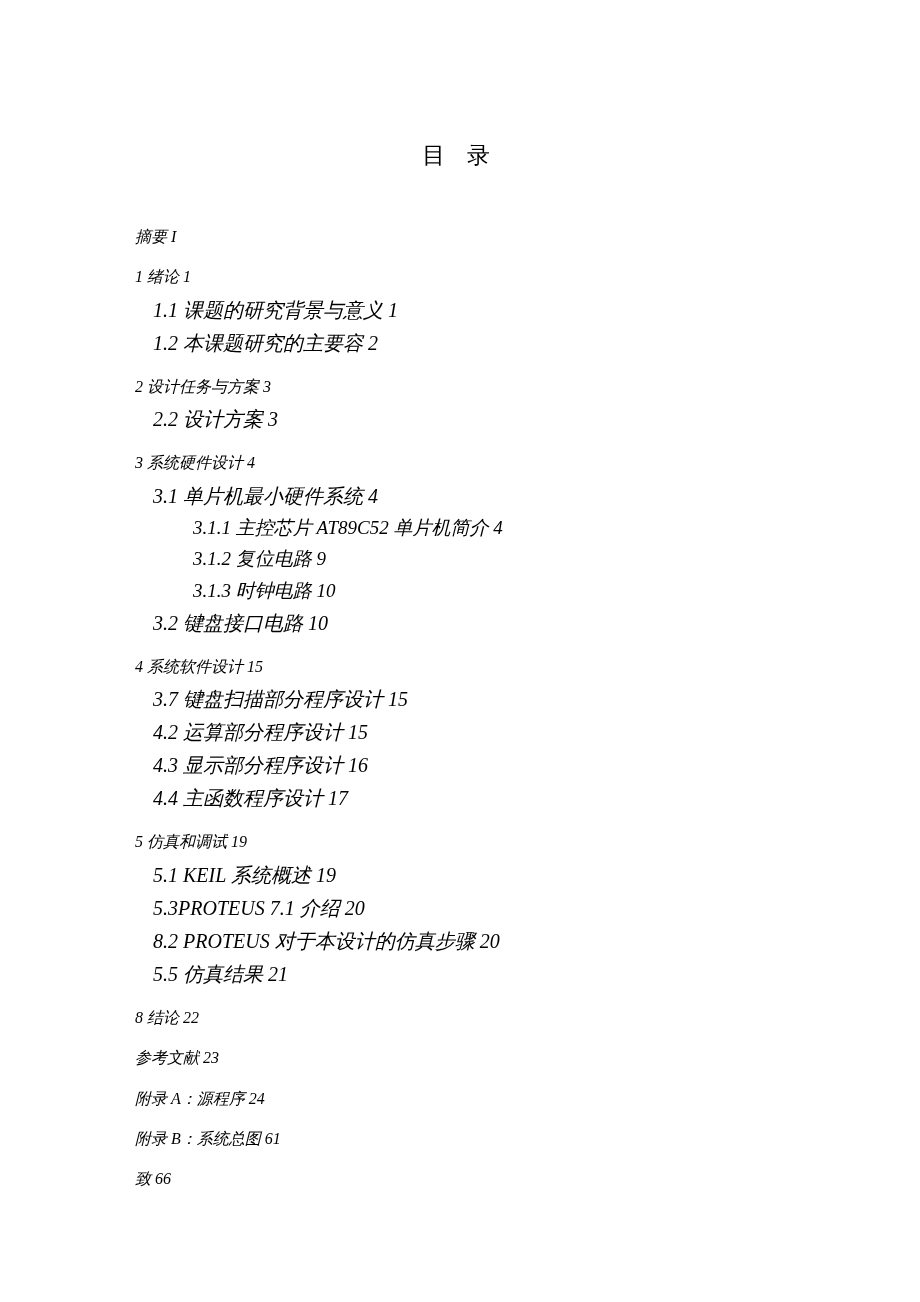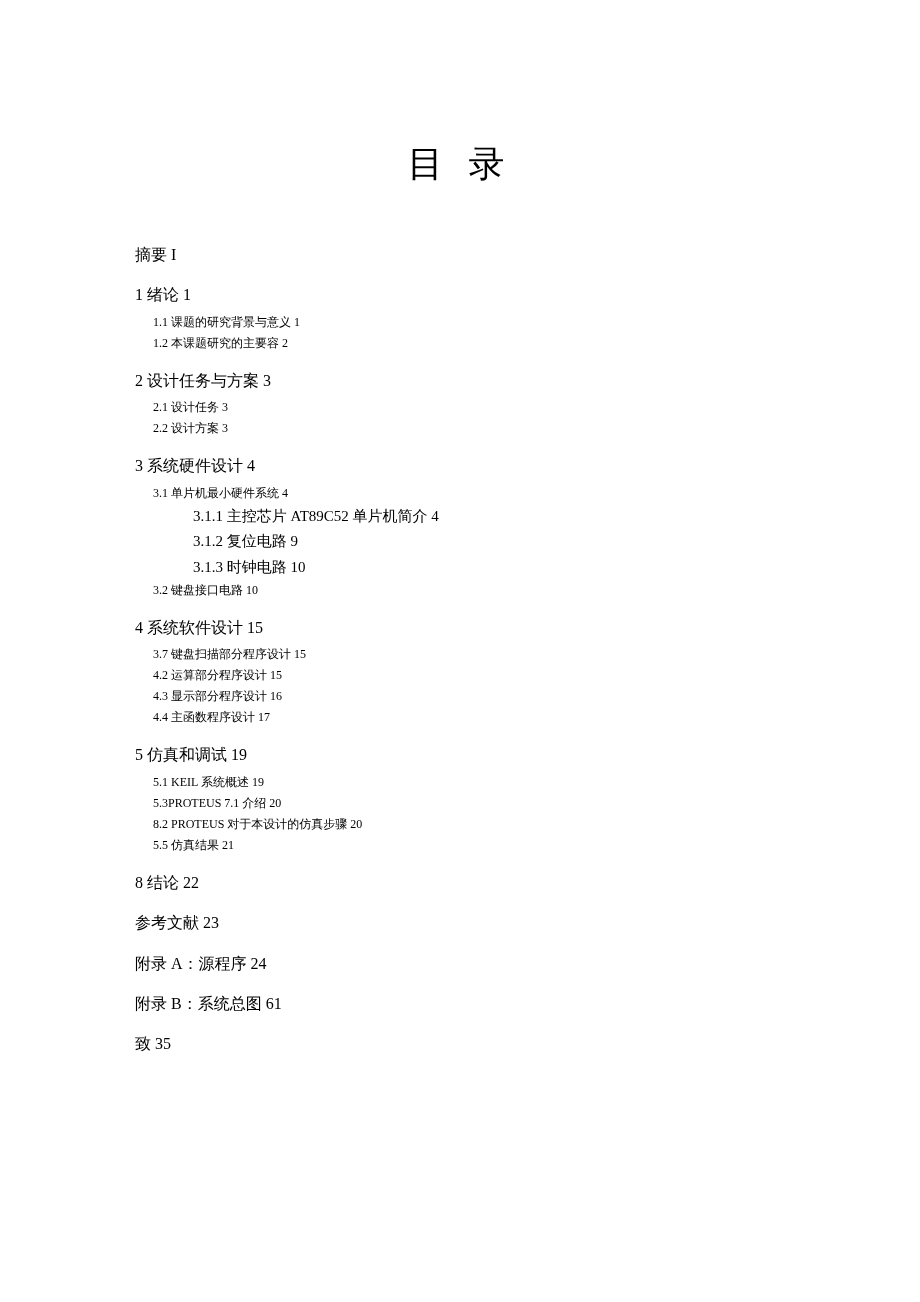--- a/index.html
+++ b/index.html
@@ -10,68 +10,68 @@
     body {
       width: 920px;
       height: 1302px;
       background: #ffffff;
       font-family: "SimSun", "宋体", serif;
       color: #000000;
       padding: 140px 135px 0 135px;
     }
     .title {
       text-align: center;
-      font-size: 36px;
+      font-size: 23px;
       font-weight: normal;
       letter-spacing: 8px;
       margin-bottom: 55px;
     }
     .level-0 {
       font-size: 16px;
       line-height: 1.4;
       margin-top: 18px;
       margin-bottom: 6px;
       font-weight: normal;
     }
     .level-1 {
-      font-size: 12px;
+      font-size: 20px;
       line-height: 1.5;
       margin-left: 18px;
       margin-bottom: 3px;
       font-weight: normal;
     }
     .level-2 {
-      font-size: 15px;
+      font-size: 19px;
       line-height: 1.5;
       margin-left: 58px;
       margin-bottom: 3px;
       font-weight: normal;
     }
     .section-block {
+      font-style: italic;
     }
     .smallcaps {
       font-variant: small-caps;
     }
   </style>
 </head>
 <body>
 
 <h1 class="title">目 录</h1>
 
 <div class="section-block">
 
   <div class="level-0">摘要 I</div>
 
 
   <div class="level-0">1  绪论 1</div>
   <div class="level-1">1.1 课题的研究背景与意义 1</div>
   <div class="level-1">1.2 本课题研究的主要容 2</div>
 
   <div class="level-0">2 设计任务与方案 3</div>
-  <div class="level-1">2.1 设计任务 3</div>
   <div class="level-1">2.2 设计方案 3</div>
 
   <div class="level-0">3  系统硬件设计 4</div>
   <div class="level-1">3.1 单片机最小硬件系统 4</div>
   <div class="level-2">3.1.1 主控芯片 AT89C52 单片机简介 4</div>
   <div class="level-2">3.1.2 复位电路 9</div>
   <div class="level-2">3.1.3 时钟电路 10</div>
   <div class="level-1">3.2 键盘接口电路 10</div>
 
   <div class="level-0">4 系统软件设计 15</div>
@@ -87,15 +87,15 @@
   <div class="level-1">5.5 仿真结果 21</div>
 
   <div class="level-0">8  结论 22</div>
 
   <div class="level-0">参考文献 23</div>
 
   <div class="level-0">附录 A：源程序 24</div>
 
   <div class="level-0">附录 B：系统总图 61</div>
 
-  <div class="level-0">致 35</div>
+  <div class="level-0">致 66</div>
 
 </div>
 
 </body></html>

